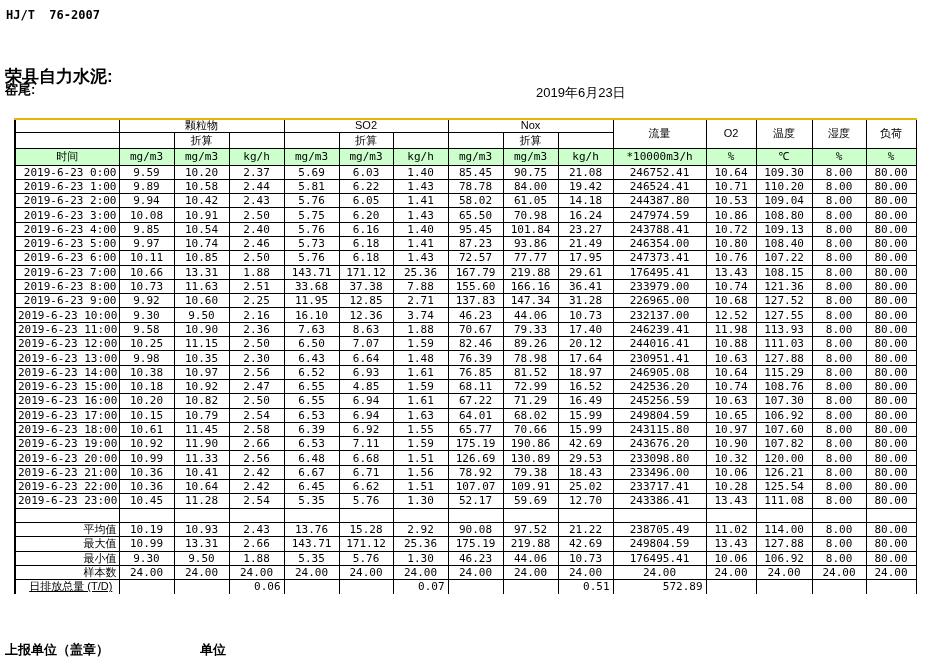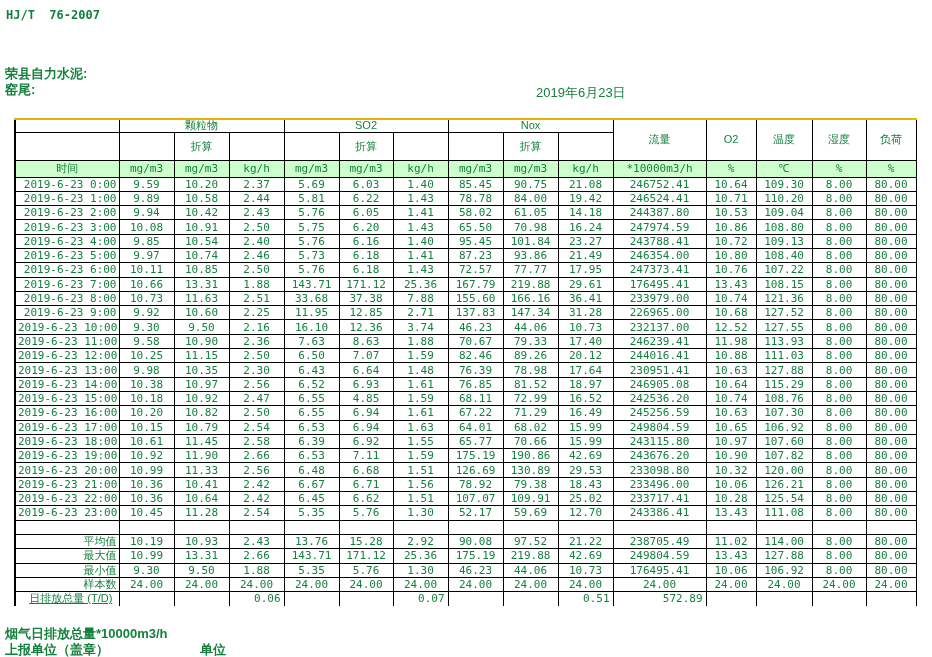--- a/index.html
+++ b/index.html
@@ -1,54 +1,54 @@
 <!DOCTYPE html>
 <html><head>
 <meta charset="utf-8">
 <style>
   html,body { margin:0; padding:0; background:#ffffff; }
   .page {
     position: relative;
     width: 932px; height: 657px;
     background:#ffffff;
     font-family: "Liberation Sans", "DejaVu Sans", sans-serif;
-    color:#15803d;
+    color:#000000;
     overflow: hidden;
   }
   .std-code {
     position:absolute; left:6px; top:8px;
     font-size:12px; font-weight:bold; white-space:pre;
     font-family:"DejaVu Sans Mono","DejaVu Sans",monospace;
   }
   .title {
     position:absolute; left:205px; top:26px;
     font-size:16px; font-weight:bold; letter-spacing:0.5px;
   }
-  .company { position:absolute; left:5px; top:65px; font-size:13px; font-weight:bold; }
+  .company { position:absolute; left:5px; top:65px; font-size:17px; font-weight:bold; }
   .location { position:absolute; left:5px; top:81px; font-size:13px; font-weight:bold; }
   .date { position:absolute; left:536px; top:84px; font-size:13px; }
 
   table.report {
     position:absolute; left:14px; top:118px;
     border-collapse:collapse; table-layout:fixed;
     width:902px;
     border-top:2px solid #eab308; border-left:2px solid #000; border-right:1px solid #000;
   }
   table.report th, table.report td {
     border:1px solid #000;
     padding:0 2px;
     font-size:11px;
     font-weight:normal;
     line-height:1;
     vertical-align:middle;
     overflow:hidden;
     white-space:nowrap;
   }
   tr.grp-row  { height:13px; }
-  tr.sub-row  { height:28px; }
+  tr.sub-row  { height:16px; }
   tr.unit-row { height:17px;margin-left:30px; }
   tr.data-row, tr.blank-row, tr.sum-row { height:14.3px; }
   tr.total-row { height:14px; }
   .cjk { font-family:"Liberation Sans","DejaVu Sans",sans-serif; font-size:12px; text-align:center; }
   .num {
     font-family:"DejaVu Sans Mono","DejaVu Sans Mono",monospace;
     font-size:11px; text-align:center;
   }
   .time {
     font-family:"DejaVu Sans Mono","DejaVu Sans Mono",monospace;
@@ -641,16 +641,15 @@
           <td class="num">0.51</td>
           <td class="num">572.89</td>
           <td class="num"></td>
           <td class="num"></td>
           <td class="num"></td>
           <td class="num"></td>
         </tr>
       </tbody>
   </table>
 
-  <div class="footer1">烟气日排放总量*10000m3/h</div>
   <div class="footer2">上报单位（盖章）</div>
   <div class="footer3">单位</div>
 </div>
 
 </body></html>

